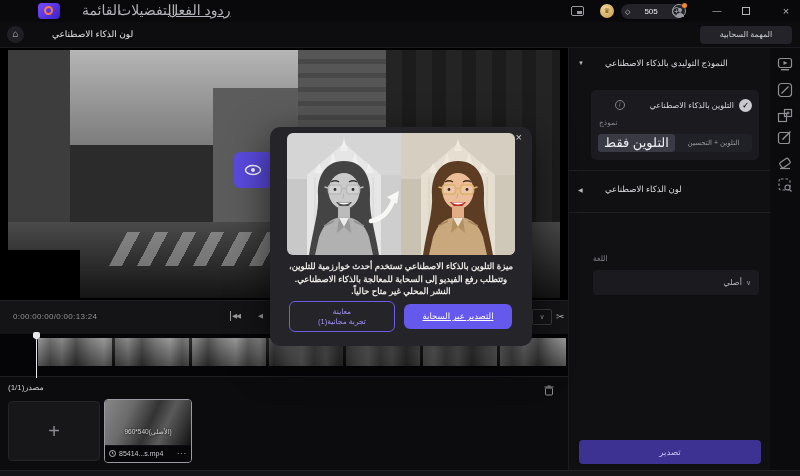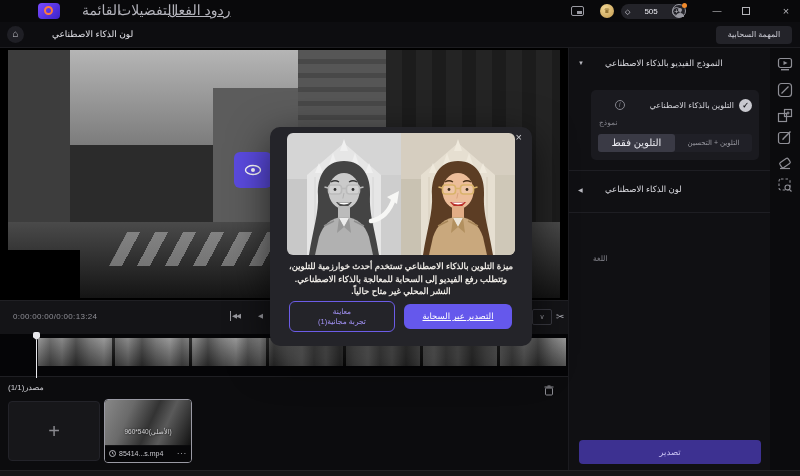--- a/index.html
+++ b/index.html
@@ -32,21 +32,21 @@
   .user-icon .dot { position:absolute; right:-2px; top:-2px; width:5px; height:5px; border-radius:50%; background:#f08a2c; }
   .win-min { position:absolute; left:706px; top:2px; width:22px; height:18px; color:#b5b5ba; font-size:9px; text-align:center; line-height:18px; }
   .win-max { position:absolute; left:742px; top:7px; width:8px; height:8px; border:1px solid #b5b5ba; }
   .win-close { position:absolute; left:775px; top:2px; width:22px; height:18px; color:#b5b5ba; font-size:11px; text-align:center; line-height:18px; }
 
   
   .toolbar { position:absolute; left:0; top:22px; width:800px; height:26px; background:#0d0d10; border-bottom:1px solid #1c1c20; }
   .home-btn { position:absolute; left:7px; top:4px; width:17px; height:17px; border-radius:50%; background:#1f1f25;
           color:#cfcfd6; font-size:10px; text-align:center; line-height:16px; }
   .page-title { position:absolute; left:52px; top:7px; font-size:9px; color:#e4e4ea; direction:rtl; }
-  .cloud-task-btn { position:absolute; right:8px; top:4px; width:76px; height:18px; background:#232329; border-radius:4px;
+  .cloud-task-btn { position:absolute; right:8px; top:4px; width:92px; height:18px; background:#232329; border-radius:4px;
           color:#c9c9d2; font-size:8px; text-align:center; line-height:18px; direction:rtl; cursor:pointer; }
 
   
   .preview { position:absolute; left:0; top:48px; width:568px; height:252px; background:#000; }
   .frame { position:absolute; left:8px; top:2px; width:552px; height:248px; background:#2b2b2b; overflow:hidden; filter:grayscale(1); }
   .frame .sky { position:absolute; left:50px; top:0; width:250px; height:95px; background:linear-gradient(#b5b5b5,#7c7c7c); }
   .frame .b1 { position:absolute; left:0; top:0; width:62px; height:195px; background:#3d3d3d; }
   .frame .b2 { position:absolute; left:290px; top:0; width:95px; height:175px;
                background:repeating-linear-gradient(180deg,#565656 0 9px,#484848 9px 14px); }
   .frame .b3 { position:absolute; left:378px; top:0; width:174px; height:215px;
@@ -115,21 +115,21 @@
         display:flex; align-items:center; padding:0 7px; gap:5px; cursor:pointer; }
   .check-circle { width:13px; height:13px; border-radius:50%; background:#c9c9cf; color:#17171c; font-size:8px;
         line-height:13px; text-align:center; font-weight:bold; flex:0 0 auto; }
   .opt-label { font-size:8px; color:#d2d2d8;margin-left:20px; }
   .info-icon { width:10px; height:10px; border:1px solid #84848c; border-radius:50%; color:#84848c; font-size:6.5px;
         line-height:8px; text-align:center; font-style:italic; flex:0 0 auto; }
   .model-label { position:absolute; left:8px; top:28px; font-size:7.5px; color:#83838b; direction:rtl; }
   .segmented { position:absolute; left:7px; top:44px; width:154px; height:18px; background:#202027; border-radius:3px;
         display:flex; direction:rtl; }
   .seg { flex:1; font-size:7px; color:#9a9aa2; text-align:center; line-height:18px; direction:rtl; cursor:pointer; }
-  .seg.selected { background:#3a3a45; border-radius:3px; color:#ececf2; font-size:10px; }
+  .seg.selected { background:#3a3a45; border-radius:3px; color:#ececf2; font-size:13px; }
 
   .lang-label { position:absolute; left:24px; top:206px; font-size:7.5px; color:#83838b; direction:rtl; }
   .lang-select { position:absolute; left:24px; top:222px; width:166px; height:25px; background:#1a1a1f; border-radius:4px;
         display:flex; align-items:center; justify-content:flex-end; padding:0 8px; gap:4px; cursor:pointer; }
   .lang-value { font-size:8px; color:#b9b9c2; direction:rtl; }
   .lang-chev { font-size:7px; color:#9a9aa2; }
 
   .export-btn { position:absolute; left:10px; top:392px; width:182px; height:24px; background:#3d3191; border-radius:4px;
         color:#c7c0f2; font-size:8.5px; text-align:center; line-height:24px; direction:rtl; cursor:pointer; }
 
@@ -249,21 +249,21 @@
       </div>
     </div>
   </div>
 
   <div class="bottom-strip"></div>
 
   <div class="sidebar">
 
     <div class="sec-head sh1">
       <span class="arrow">▼</span>
-      <span class="lbl">النموذج الفيديو بالذكاء الاصطناعي</span>
+      <span class="lbl">النموذج التوليدي بالذكاء الاصطناعي</span>
     </div>
 
     <div class="card">
       <div class="opt-row">
         <span class="check-circle">✓</span>
         <span class="opt-label">التلوين بالذكاء الاصطناعي</span>
         <span class="info-icon">i</span>
       </div>
       <div class="model-label">نموذج</div>
       <div class="segmented">
@@ -276,20 +276,24 @@
 
     <div class="sec-head sh2">
       <span class="arrow">◀</span>
       <span class="lbl">لون الذكاء الاصطناعي</span>
     </div>
 
     <div class="divider dv2"></div>
 
 
     <div class="lang-label">اللغة</div>
+    <div class="lang-select">
+      <span class="lang-value">أصلي</span>
+      <span class="lang-chev">∨</span>
+    </div>
 
     <div class="export-btn">تصدير</div>
   </div>
 
   <div class="icon-strip">
     <span class="strip-icon si1">
       <svg width="16" height="16" viewBox="0 0 16 16">
           <rect x="1.5" y="2.5" width="13" height="9" rx="2" fill="none" stroke="#8f8f96" stroke-width="1.2"></rect>
           <polygon points="6.5,5 10.5,7 6.5,9" fill="#8f8f96"></polygon>
           <rect x="4" y="13" width="8" height="1.4" fill="#8f8f96"></rect>

